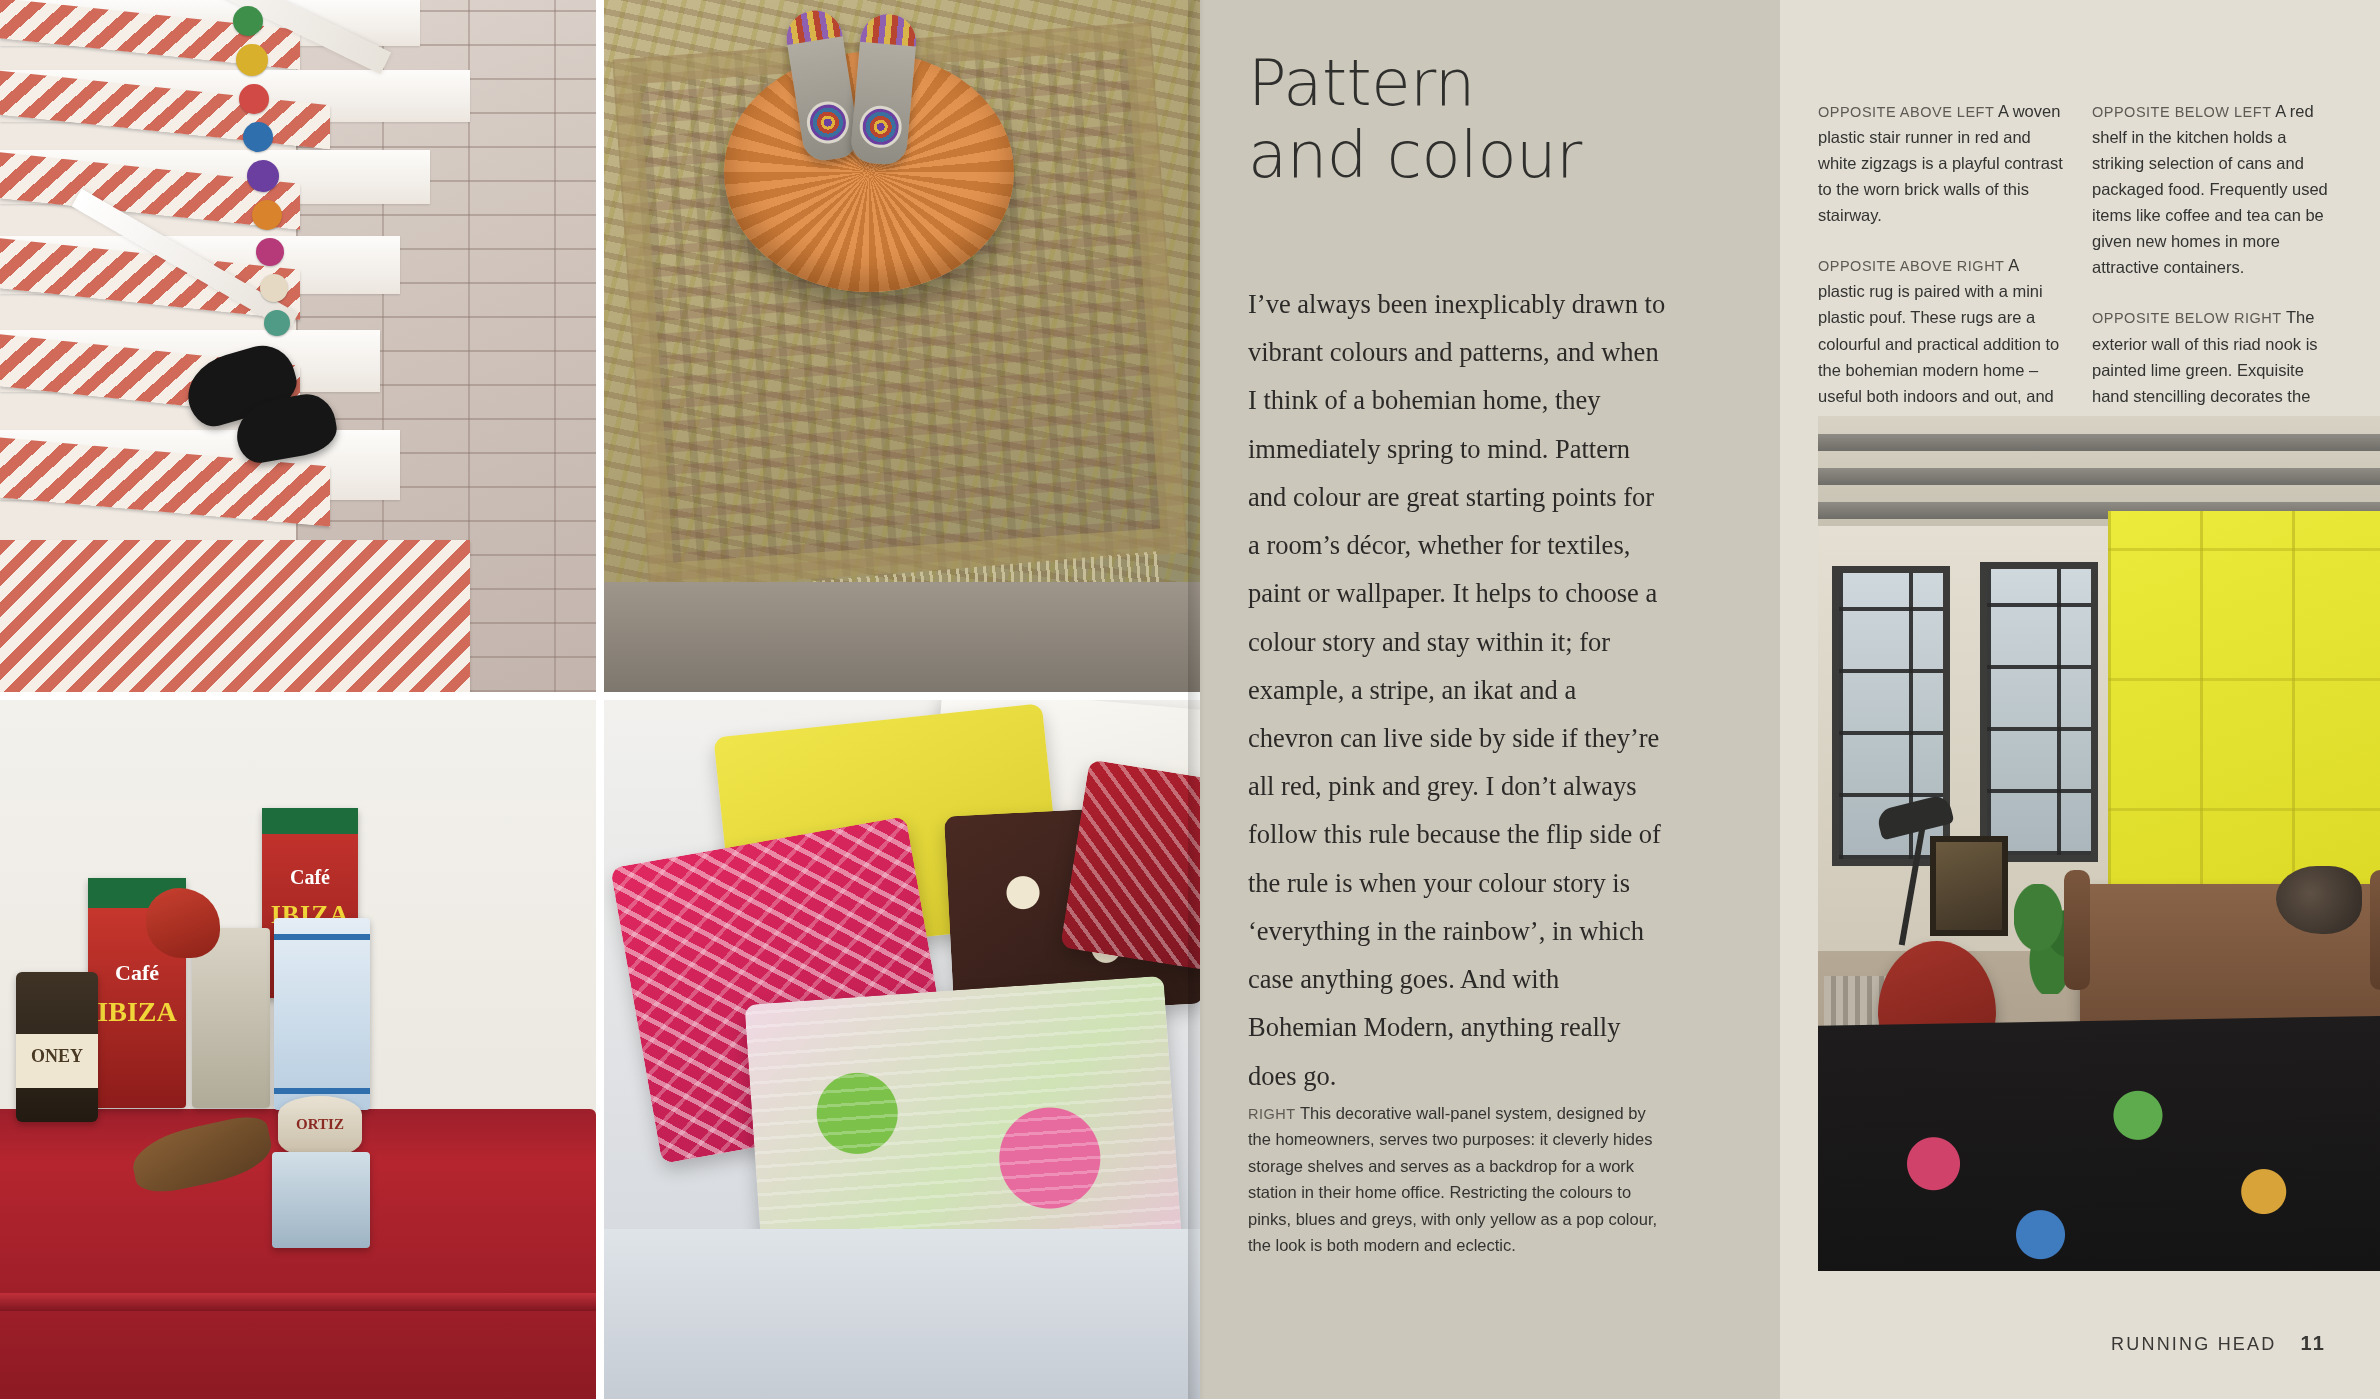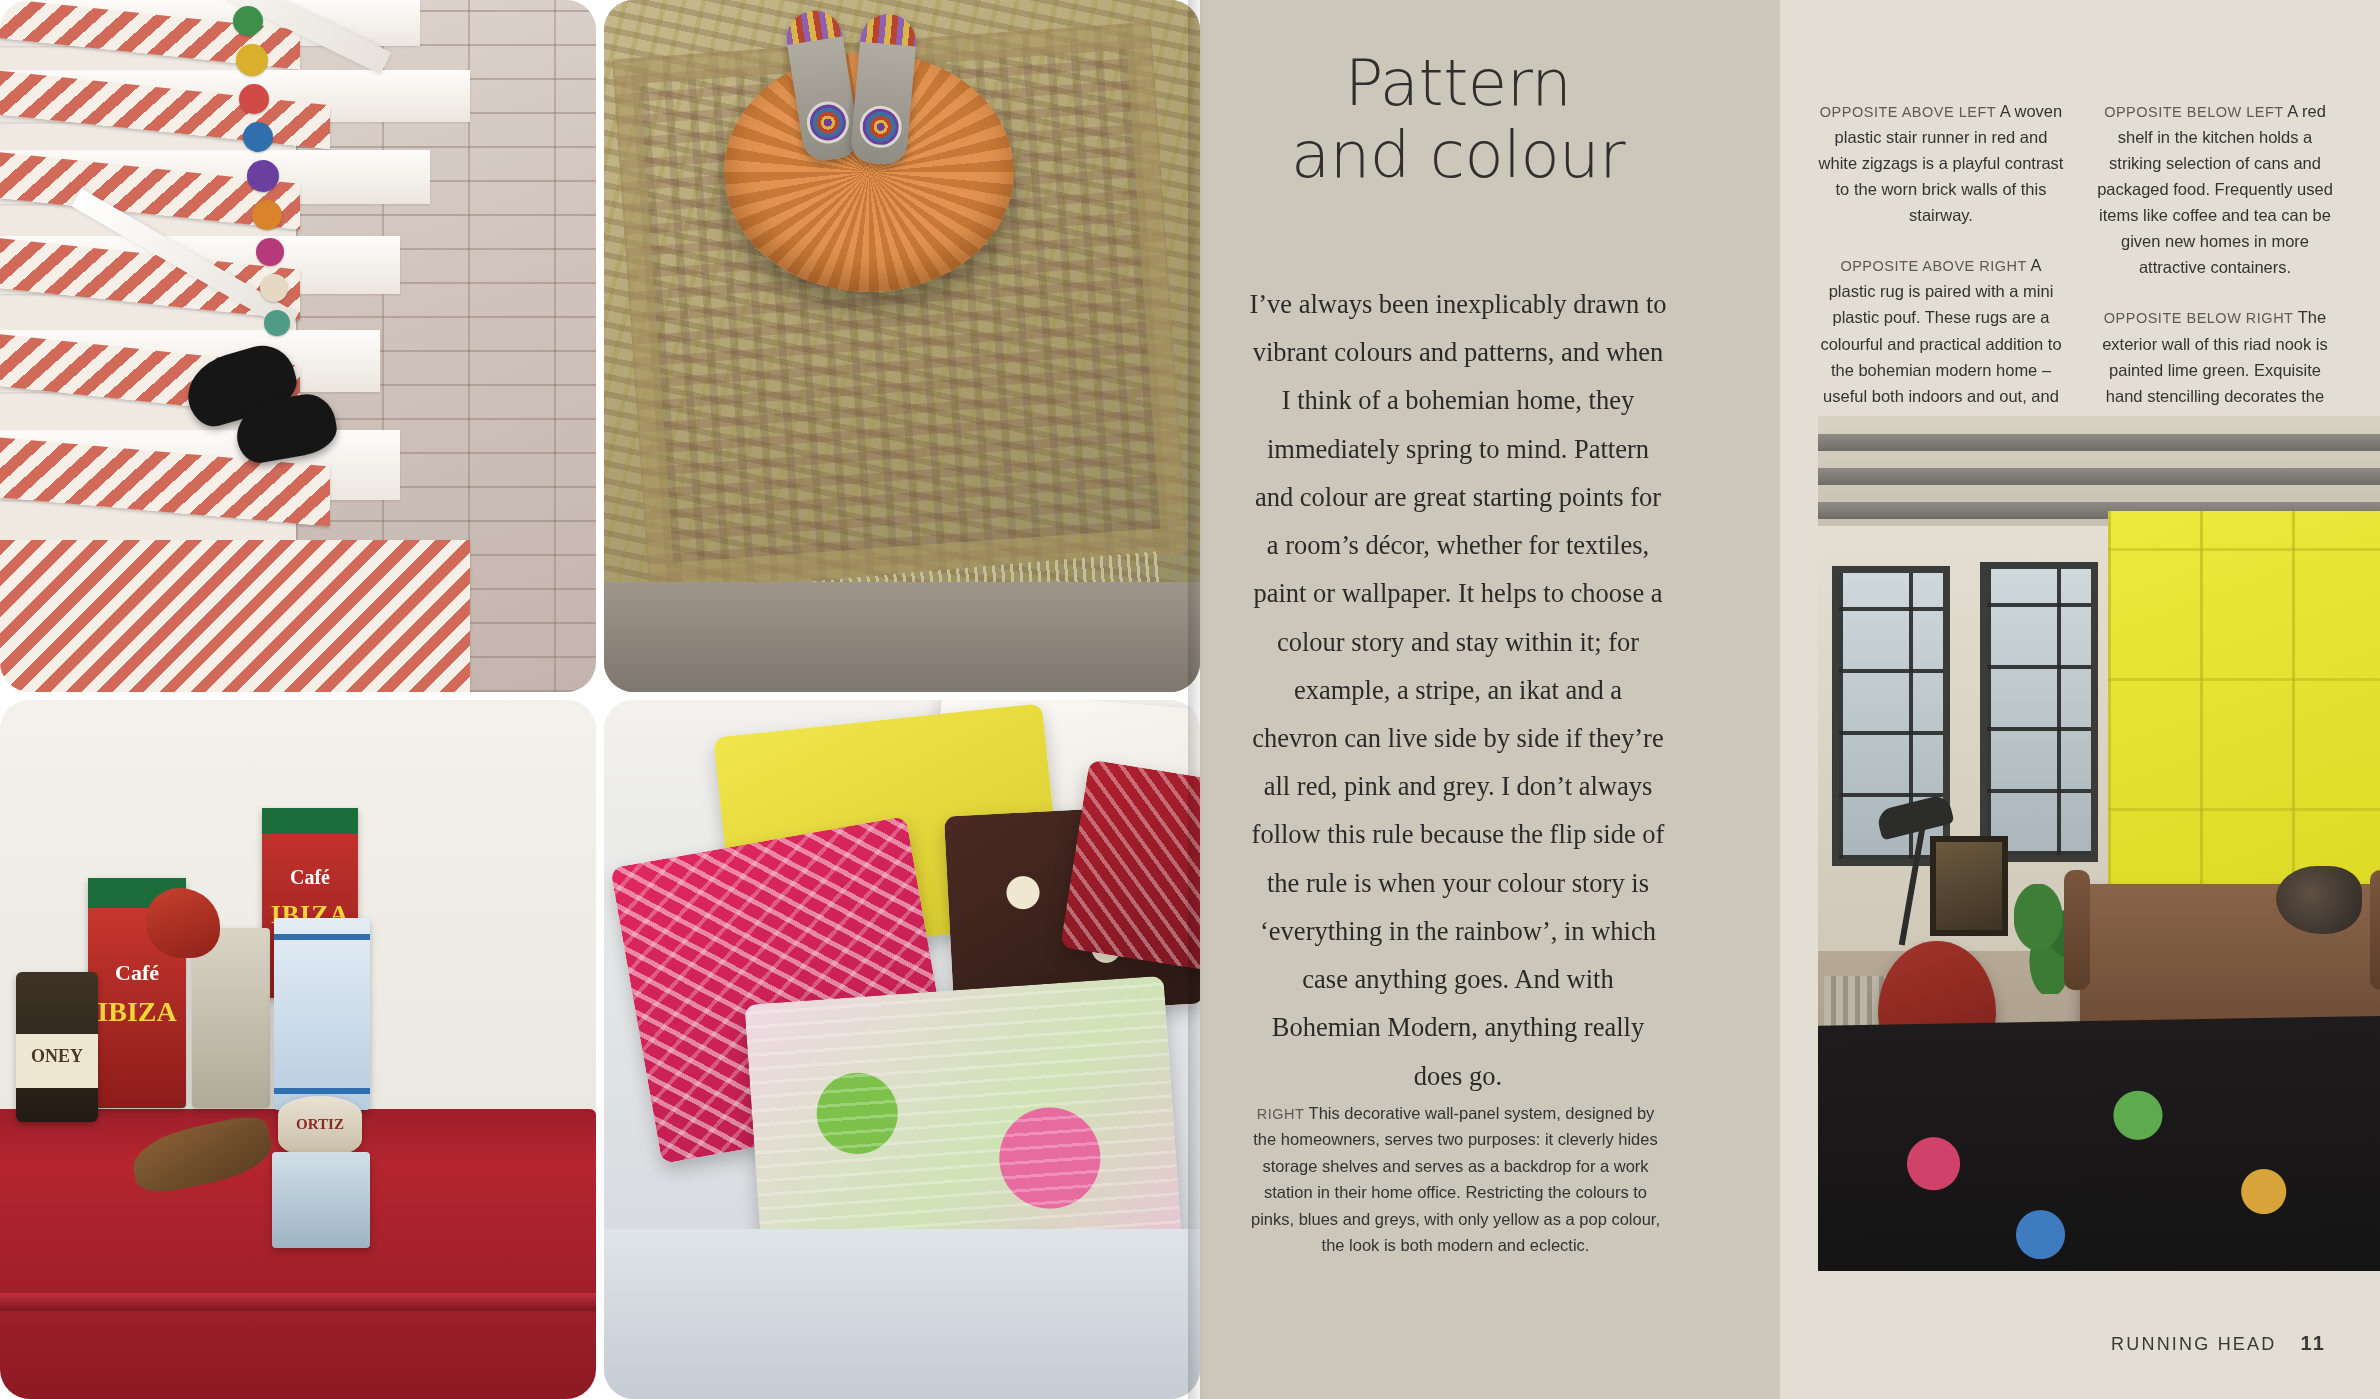--- a/index.html
+++ b/index.html
@@ -23,21 +23,20 @@
   .left-page {
     position: relative;
     width: 1200px;
     height: 1399px;
     background: #ffffff;
     flex: 0 0 1200px;
   }
   .photo {
     position: absolute;
     overflow: hidden;
-    border-radius: 30px;
   }
 
   
   .ph-stairs { left: 0; top: 0; width: 596px; height: 692px; background: #efe9e2; }
   .brickwall {
     position: absolute; right: 0; top: 0; width: 300px; height: 692px;
     background:
       repeating-linear-gradient(0deg, rgba(140,120,112,0.45) 0 2px, rgba(0,0,0,0) 2px 34px),
       repeating-linear-gradient(90deg, rgba(140,120,112,0.40) 0 2px, rgba(0,0,0,0) 2px 86px),
       linear-gradient(160deg, #ded4cd 0%, #cfc3bb 45%, #c3b5ad 100%);
@@ -200,21 +199,20 @@
     position: absolute; left: 0; right: 0; bottom: 0; height: 170px;
     background: linear-gradient(180deg,#dfe4e9,#c6ccd4);
   }
 
   
   .right-page {
     position: relative;
     width: 1180px; height: 1399px;
     flex: 0 0 1180px;
     background: #f9a8d4;
-    text-align: center;
   }
   .right-inner-band {
     position: absolute;
     left: 0; top: 0; width: 580px; height: 1399px;
     background: #ccc7bb;
   }
   .right-outer-band {
     position: absolute;
     left: 580px; top: 0; width: 600px; height: 1399px;
     background: #e2ded4;

